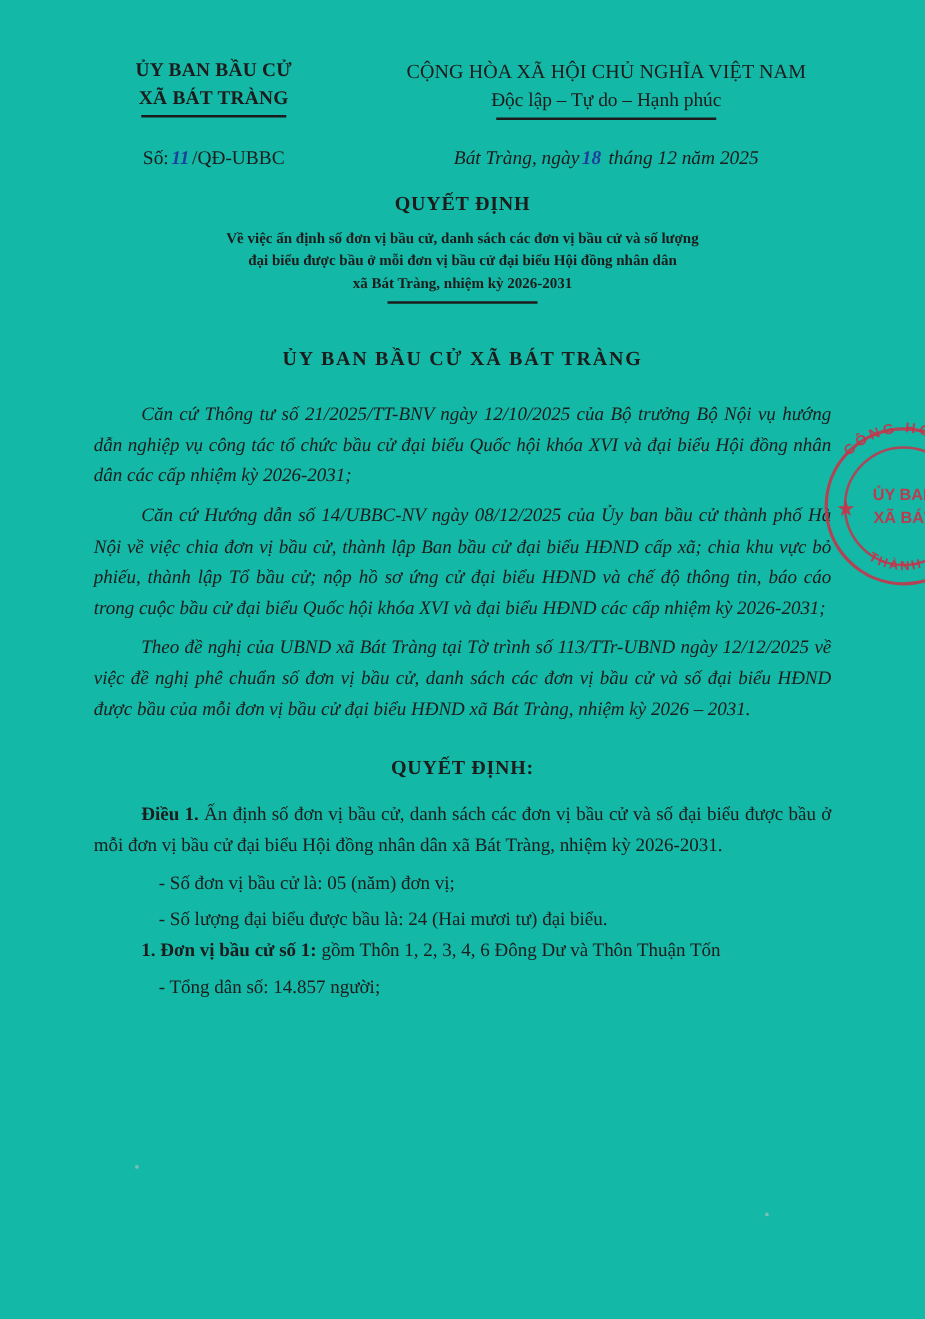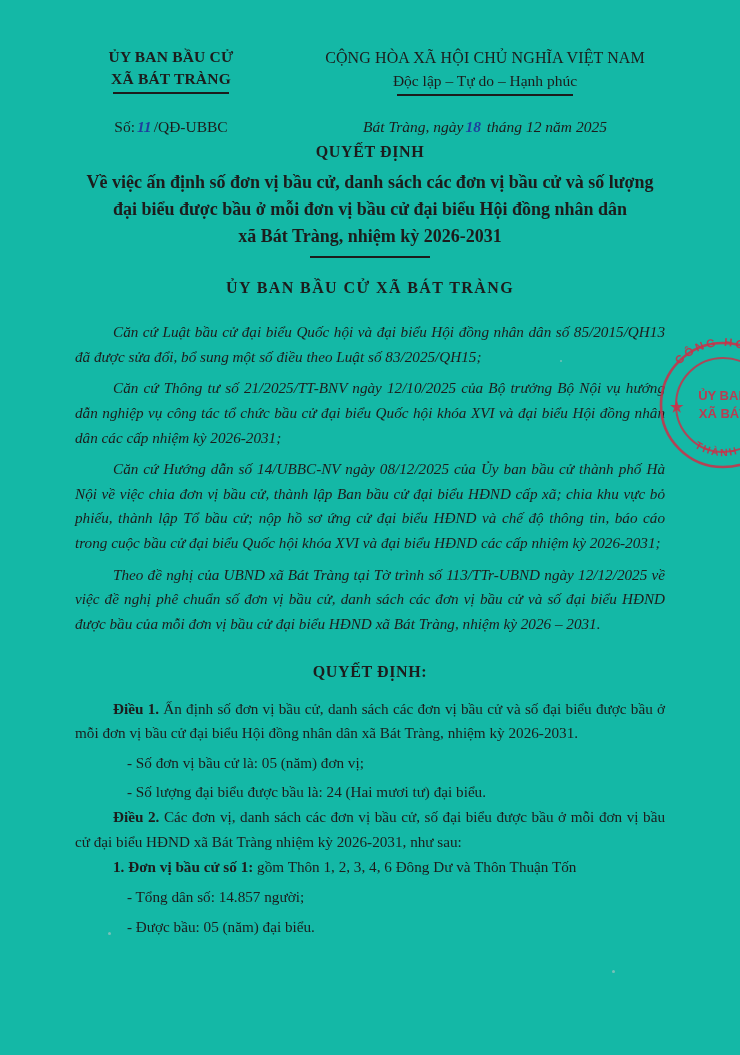--- a/index.html
+++ b/index.html
@@ -82,33 +82,33 @@
     font-style: italic;
     font-weight: bold;
     font-size: 15.5px;
     padding: 0 2px;
   }
 
   
   .title-block {
     position: absolute;
     left: 70px;
-    top: 143px;
+    top: 155px;
     width: 600px;
     text-align: center;
   }
   .title-main {
     font-weight: bold;
     font-size: 16px;
     letter-spacing: 0.6px;
     margin-bottom: 8px;
   }
   .title-sub {
     font-weight: bold;
-    font-size: 18px;
+    font-size: 12px;
     line-height: 1.5;
   }
   .title-rule {
     width: 120px;
     height: 1.5px;
     background: #1c1c1c;
     margin: 6px auto 0;
   }
 
   .org-line {
@@ -218,45 +218,39 @@
       <div>đại biểu được bầu ở mỗi đơn vị bầu cử đại biểu Hội đồng nhân dân</div>
       <div>xã Bát Tràng, nhiệm kỳ 2026-2031</div>
     </div>
     <div class="title-rule"></div>
   </div>
 
   <div class="org-line">ỦY BAN BẦU CỬ XÃ BÁT TRÀNG</div>
 
   <div class="body">
 
-    <p class="para">Căn cứ Luật bầu cử đại biểu Quốc hội và đại biểu Hội đồng nhân dân số 85/2015/QH13 đã được sửa đổi, bổ sung một số điều theo Luật số 83/2025/QH15;</p>
     <p class="para">Căn cứ Thông tư số 21/2025/TT-BNV ngày 12/10/2025 của Bộ trưởng Bộ Nội vụ hướng dẫn nghiệp vụ công tác tổ chức bầu cử đại biểu Quốc hội khóa XVI và đại biểu Hội đồng nhân dân các cấp nhiệm kỳ 2026-2031;</p>
     <p class="para">Căn cứ Hướng dẫn số 14/UBBC-NV ngày 08/12/2025 của Ủy ban bầu cử thành phố Hà Nội về việc chia đơn vị bầu cử, thành lập Ban bầu cử đại biểu HĐND cấp xã; chia khu vực bỏ phiếu, thành lập Tổ bầu cử; nộp hồ sơ ứng cử đại biểu HĐND và chế độ thông tin, báo cáo trong cuộc bầu cử đại biểu Quốc hội khóa XVI và đại biểu HĐND các cấp nhiệm kỳ 2026-2031;</p>
     <p class="para">Theo đề nghị của UBND xã Bát Tràng tại Tờ trình số 113/TTr-UBND ngày 12/12/2025 về việc đề nghị phê chuẩn số đơn vị bầu cử, danh sách các đơn vị bầu cử và số đại biểu HĐND được bầu của mỗi đơn vị bầu cử đại biểu HĐND xã Bát Tràng, nhiệm kỳ 2026 – 2031.</p>
 
     <div class="decide-head">QUYẾT ĐỊNH:</div>
 
     <p class="art">
       <span class="bold">Điều 1.</span>
       <span>Ấn định số đơn vị bầu cử, danh sách các đơn vị bầu cử và số đại biểu được bầu ở mỗi đơn vị bầu cử đại biểu Hội đồng nhân dân xã Bát Tràng, nhiệm kỳ 2026-2031.</span>
     </p>
     <p class="dash">- Số đơn vị bầu cử là: 05 (năm) đơn vị;</p>
     <p class="dash">- Số lượng đại biểu được bầu là: 24 (Hai mươi tư) đại biểu.</p>
 
-    <p class="art">
-      <span class="bold">Điều 2.</span>
-      <span>Các đơn vị, danh sách các đơn vị bầu cử, số đại biểu được bầu ở mỗi đơn vị bầu cử đại biểu HĐND xã Bát Tràng nhiệm kỳ 2026-2031, như sau:</span>
-    </p>
 
     <p class="art">
       <span class="bold">1. Đơn vị bầu cử số 1:</span>
       <span>gồm Thôn 1, 2, 3, 4, 6 Đông Dư và Thôn Thuận Tốn</span>
     </p>
     <p class="dash">- Tổng dân số: 14.857  người;</p>
-    <p class="dash">- Được bầu: 05 (năm)  đại biểu.</p>
 
   </div>
 
   <div class="seal">
     <svg width="150" height="150" viewBox="0 0 150 150" aria-hidden="true">
       <defs>
         <path id="arcTop" d="M 16,75 A 59,59 0 0 1 134,75"></path>
         <path id="arcBot" d="M 24,75 A 51,51 0 0 0 126,75"></path>
       </defs>
       <circle cx="75" cy="75" r="62" fill="none" stroke="#c8324a" stroke-width="2.6" opacity="0.88"></circle>

